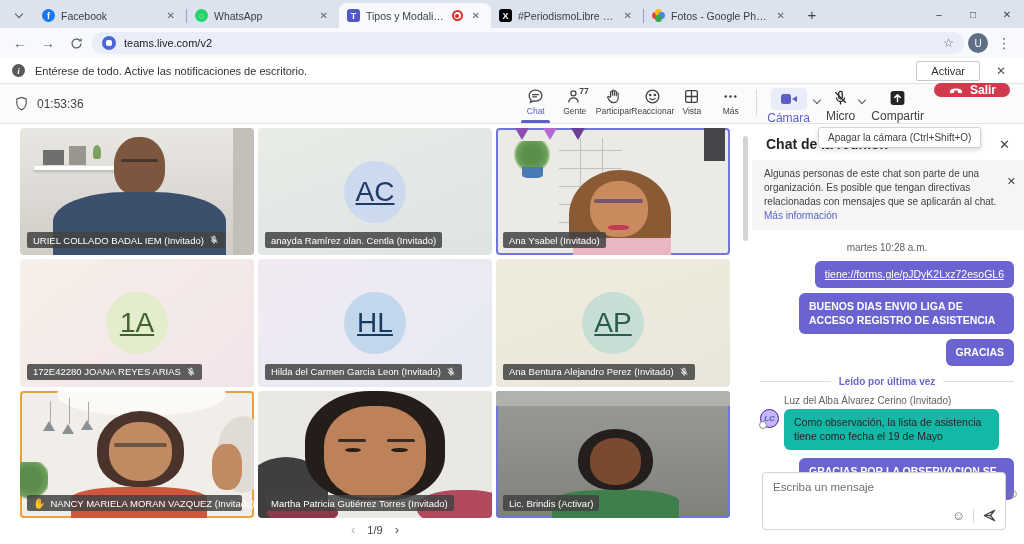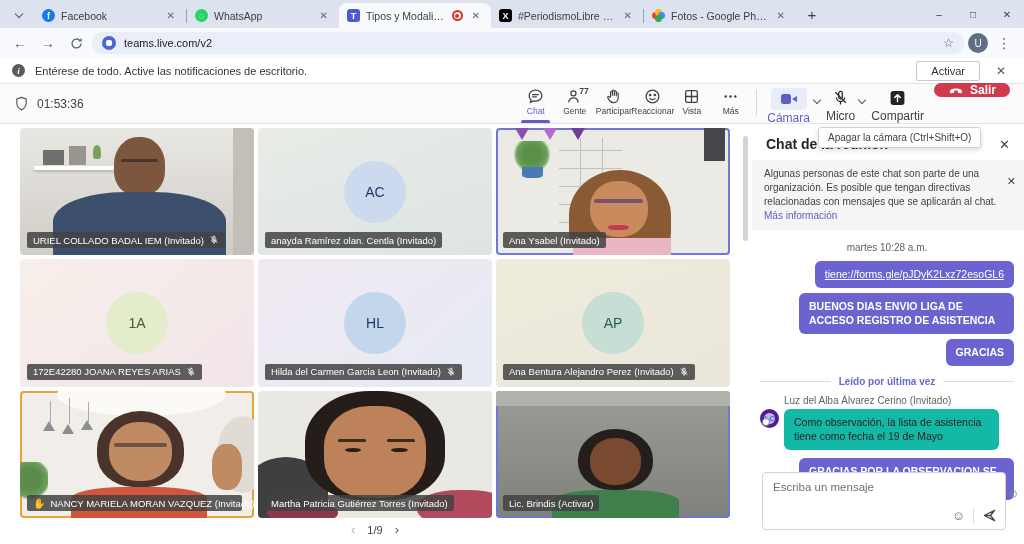--- a/index.html
+++ b/index.html
@@ -62,21 +62,21 @@
   
   .videos { position:absolute; left:20px; top:128px; width:710px; height:390px; display:grid; grid-template-columns:repeat(3,1fr); grid-template-rows:repeat(3,1fr); gap:4px; }
   .tile { position:relative; border-radius:4px; overflow:hidden; }
   .tile.bd-purple { box-shadow:inset 0 0 0 2px #7177d8; }
   .tile.bd-orange { box-shadow:inset 0 0 0 2px #e9a23b; }
   .tile .shape { position:absolute; }
   .name-tag { position:absolute; left:7px; bottom:7px; background:rgba(66,66,66,.85); color:#fff; font-size:9.5px; padding:2.5px 6px; border-radius:2px; display:flex; align-items:center; gap:5px; max-width:92%; white-space:nowrap; z-index:5; }
   .name-tag svg { flex:none; }
   .hand-glyph { color:#eeb02c; font-size:10px; }
   .center-av { position:absolute; inset:0; display:flex; align-items:center; justify-content:center; }
-  .avatar-circle { width:62px; height:62px; border-radius:50%; display:flex; align-items:center; justify-content:center; font-size:14px; }
+  .avatar-circle { width:62px; height:62px; border-radius:50%; display:flex; align-items:center; justify-content:center; font-size:28px;text-decoration:underline; }
   .sc-ac { background:linear-gradient(160deg,#e9ece7,#dde4e2); } .av-ac { background:#ccd9ee; color:#1f3a66; }
   .sc-1a { background:linear-gradient(140deg,#f7efe9,#f2e5e9); } .av-1a { background:#e3eccb; color:#44612f; }
   .sc-hl { background:linear-gradient(140deg,#f1e9f2,#e6ebf4); } .av-hl { background:#c3d7ec; color:#173a5e; }
   .sc-ap { background:linear-gradient(160deg,#efebdd,#eae7da); } .av-ap { background:#c6ded4; color:#2c5b49; }
 
   .sc-uriel { background:linear-gradient(180deg,#e9e7e2,#d0cdc7); }
   .sc-ana { background:#eceae5; }
   .sc-nancy { background:#f1eee9; }
   .sc-martha { background:#eae8e3; }
   .sc-brindis { background:linear-gradient(180deg,#9a9d96,#7f827b); }
@@ -102,21 +102,21 @@
   .msg-row.sent { justify-content:flex-end; }
   .bubble { max-width:215px; padding:6px 10px; border-radius:6px; font-size:10.5px; line-height:1.4; }
   .bubble.purple { background:#6b63d0; color:#fff; font-weight:bold; }
   .bubble.gray { background:#14b8a6; color:#242424; font-weight:normal; }
   .bubble .linktxt { text-decoration:underline; font-weight:normal; }
   .readsep { display:flex; align-items:center; gap:8px; margin:10px 0 8px; }
   .readsep .line { flex:1; height:1px; background:#dcdcdc; }
   .readsep .lbl { font-size:10px; font-weight:bold; color:#6b69c8; }
   .sender-name { font-size:10px; color:#616161; margin:2px 0 3px 24px; }
   .recv-wrap { display:flex; gap:5px; align-items:flex-start; }
-  .lc-avatar { width:19px; height:19px; border-radius:50%; background:#c4b5fd; border:4px solid #4c1d95; color:#4f66a0; font-size:8px; font-weight:bold; display:flex; align-items:center; justify-content:center; position:relative; flex:none;font-style:italic; }
+  .lc-avatar { width:19px; height:19px; border-radius:50%; background:#c4b5fd; border:1px solid #4c1d95; color:#4f66a0; font-size:8px; font-weight:bold; display:flex; align-items:center; justify-content:center; position:relative; flex:none;font-style:italic; }
   .lc-avatar::after { content:""; position:absolute; left:-2px; bottom:-2px; width:6px; height:6px; border:1.5px solid #8a8a8a; border-radius:50%; background:#fff; }
   .receipt { position:absolute; right:-4px; bottom:-3px; color:#8a8a8a; }
   .composer { position:absolute; left:10px; right:18px; bottom:14px; height:58px; border:1px solid #d4d4d4; border-radius:4px; background:#fff; }
   .composer input { position:absolute; left:10px; top:8px; right:27px; border:none; outline:none; font-size:11.5px; color:#242424; font-family:"Liberation Sans", sans-serif; background:transparent; }
   .composer input::placeholder { color:#707070; }
   .comp-icons { position:absolute; right:8px; bottom:6px; display:flex; align-items:center; gap:8px; color:#616161; }
   .comp-sep { width:1px; height:14px; background:#d9d9d9; }
   .emoji-g { font-size:13px; }
 
   

